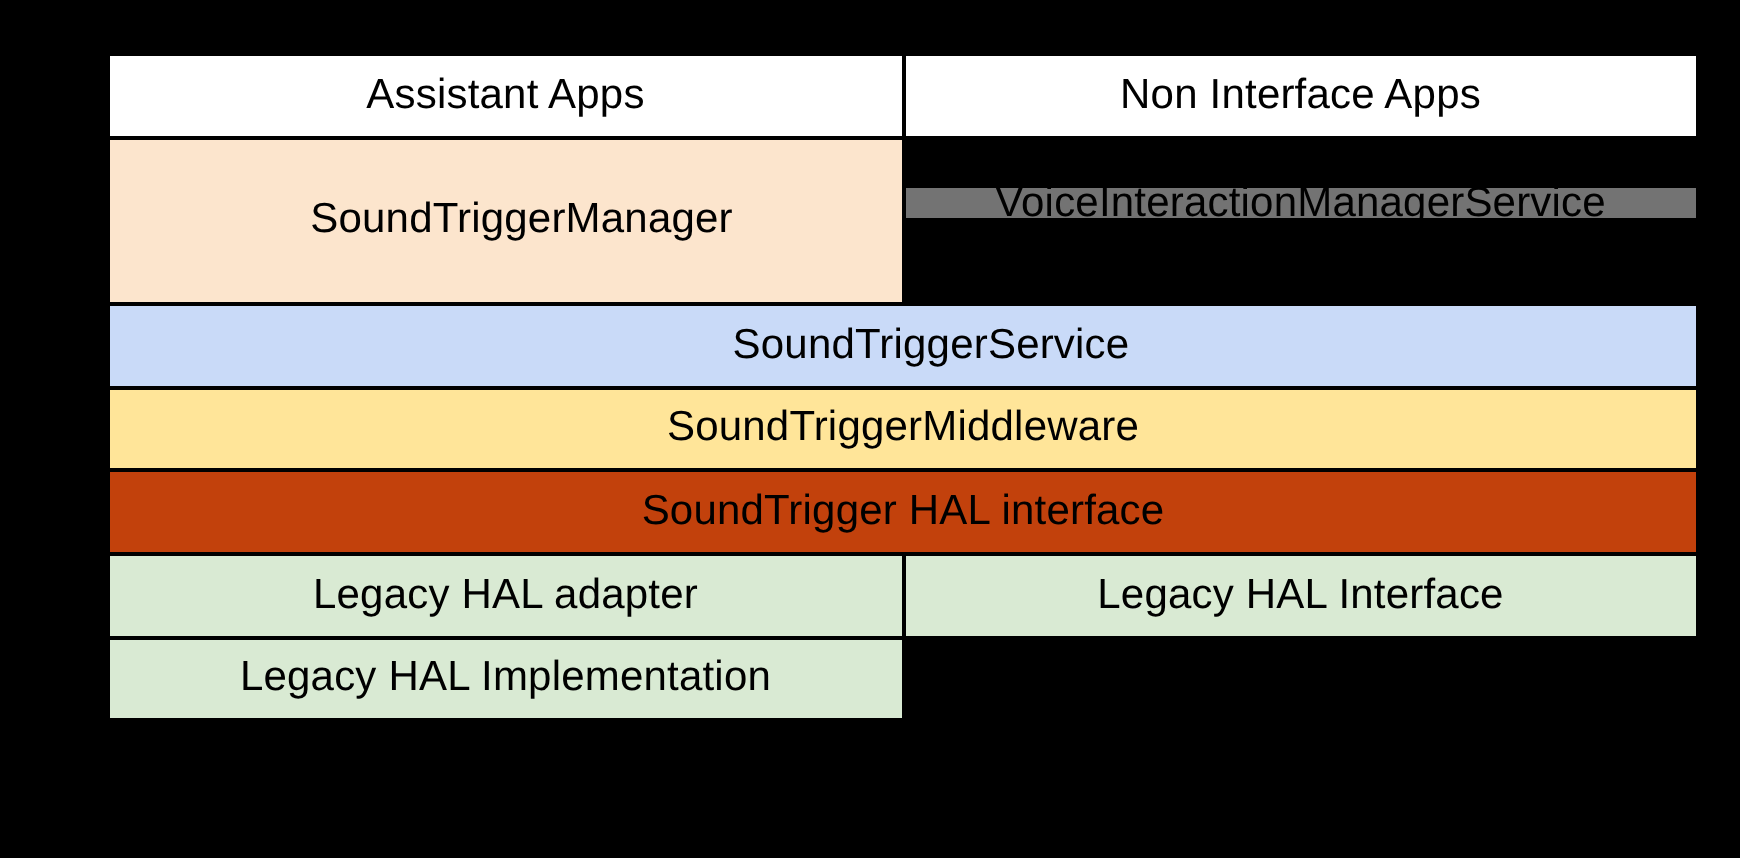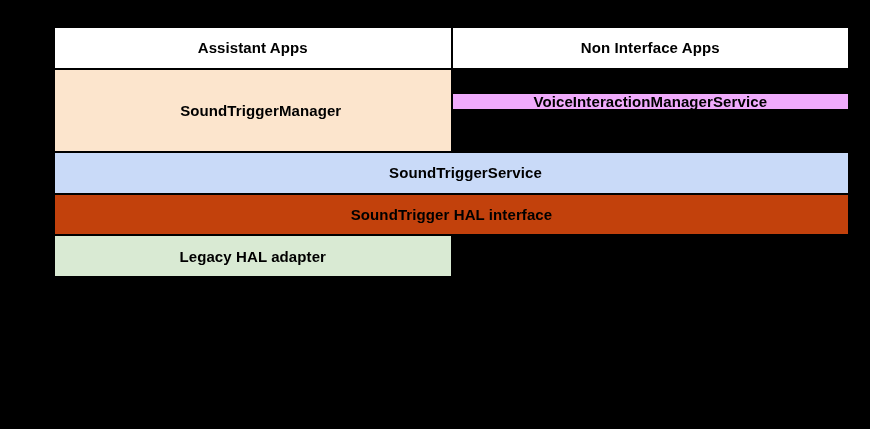--- a/index.html
+++ b/index.html
@@ -32,26 +32,25 @@
     border: 2px solid #000000;
   }
   .cell {
     display: flex;
     align-items: center;
     justify-content: center;
     background: #ffffff;
     overflow: hidden;
   }
   .cell .label {
-    font-size: 15px;
+    font-size: 21px;
     color: #000000;
     letter-spacing: 0.1px;
     white-space: nowrap;
     text-align: center;
-    font-weight: bold;
   }
   .rowspan-2 { grid-row: span 2; padding-left: 16px; }
   .rowspan-3 { grid-row: span 3; }
   .colspan-2 { grid-column: span 2; }
 </style>
 </head>
 <body>
 
 <div class="stage">
   <div class="stack-table">
@@ -59,31 +58,40 @@
     <div class="cell" style="background-color: rgb(255, 255, 255);">
       <span class="label">Assistant Apps</span>
     </div>
     <div class="cell" style="background-color: rgb(255, 255, 255);">
       <span class="label">Non Interface Apps</span>
     </div>
 
     <div class="cell rowspan-2" style="background-color: rgb(252, 229, 205);">
       <span class="label">SoundTriggerManager</span>
     </div>
-    <div class="cell" style="background-color: #f0abfc; margin-top: 24px;">
+    <div class="cell" style="background-color: #737373; margin-top: 24px;">
       <span class="label">VoiceInteractionManagerService</span>
     </div>
 
     <div class="cell colspan-2" style="background-color: rgb(201, 218, 248); padding-left: 28px;">
       <span class="label">SoundTriggerService</span>
     </div>
 
+    <div class="cell colspan-2" style="background-color: rgb(255, 229, 153);">
+      <span class="label">SoundTriggerMiddleware</span>
+    </div>
 
     <div class="cell colspan-2" style="background-color: #c2410c;">
       <span class="label">SoundTrigger HAL interface</span>
     </div>
 
     <div class="cell" style="background-color: rgb(217, 234, 211);">
       <span class="label">Legacy HAL adapter</span>
     </div>
+    <div class="cell" style="background-color: rgb(217, 234, 211);">
+      <span class="label">Legacy HAL Interface</span>
+    </div>
+    <div class="cell" style="background-color: rgb(217, 234, 211);">
+      <span class="label">Legacy HAL Implementation</span>
+    </div>
 
   </div>
 </div>
 
 </body></html>

